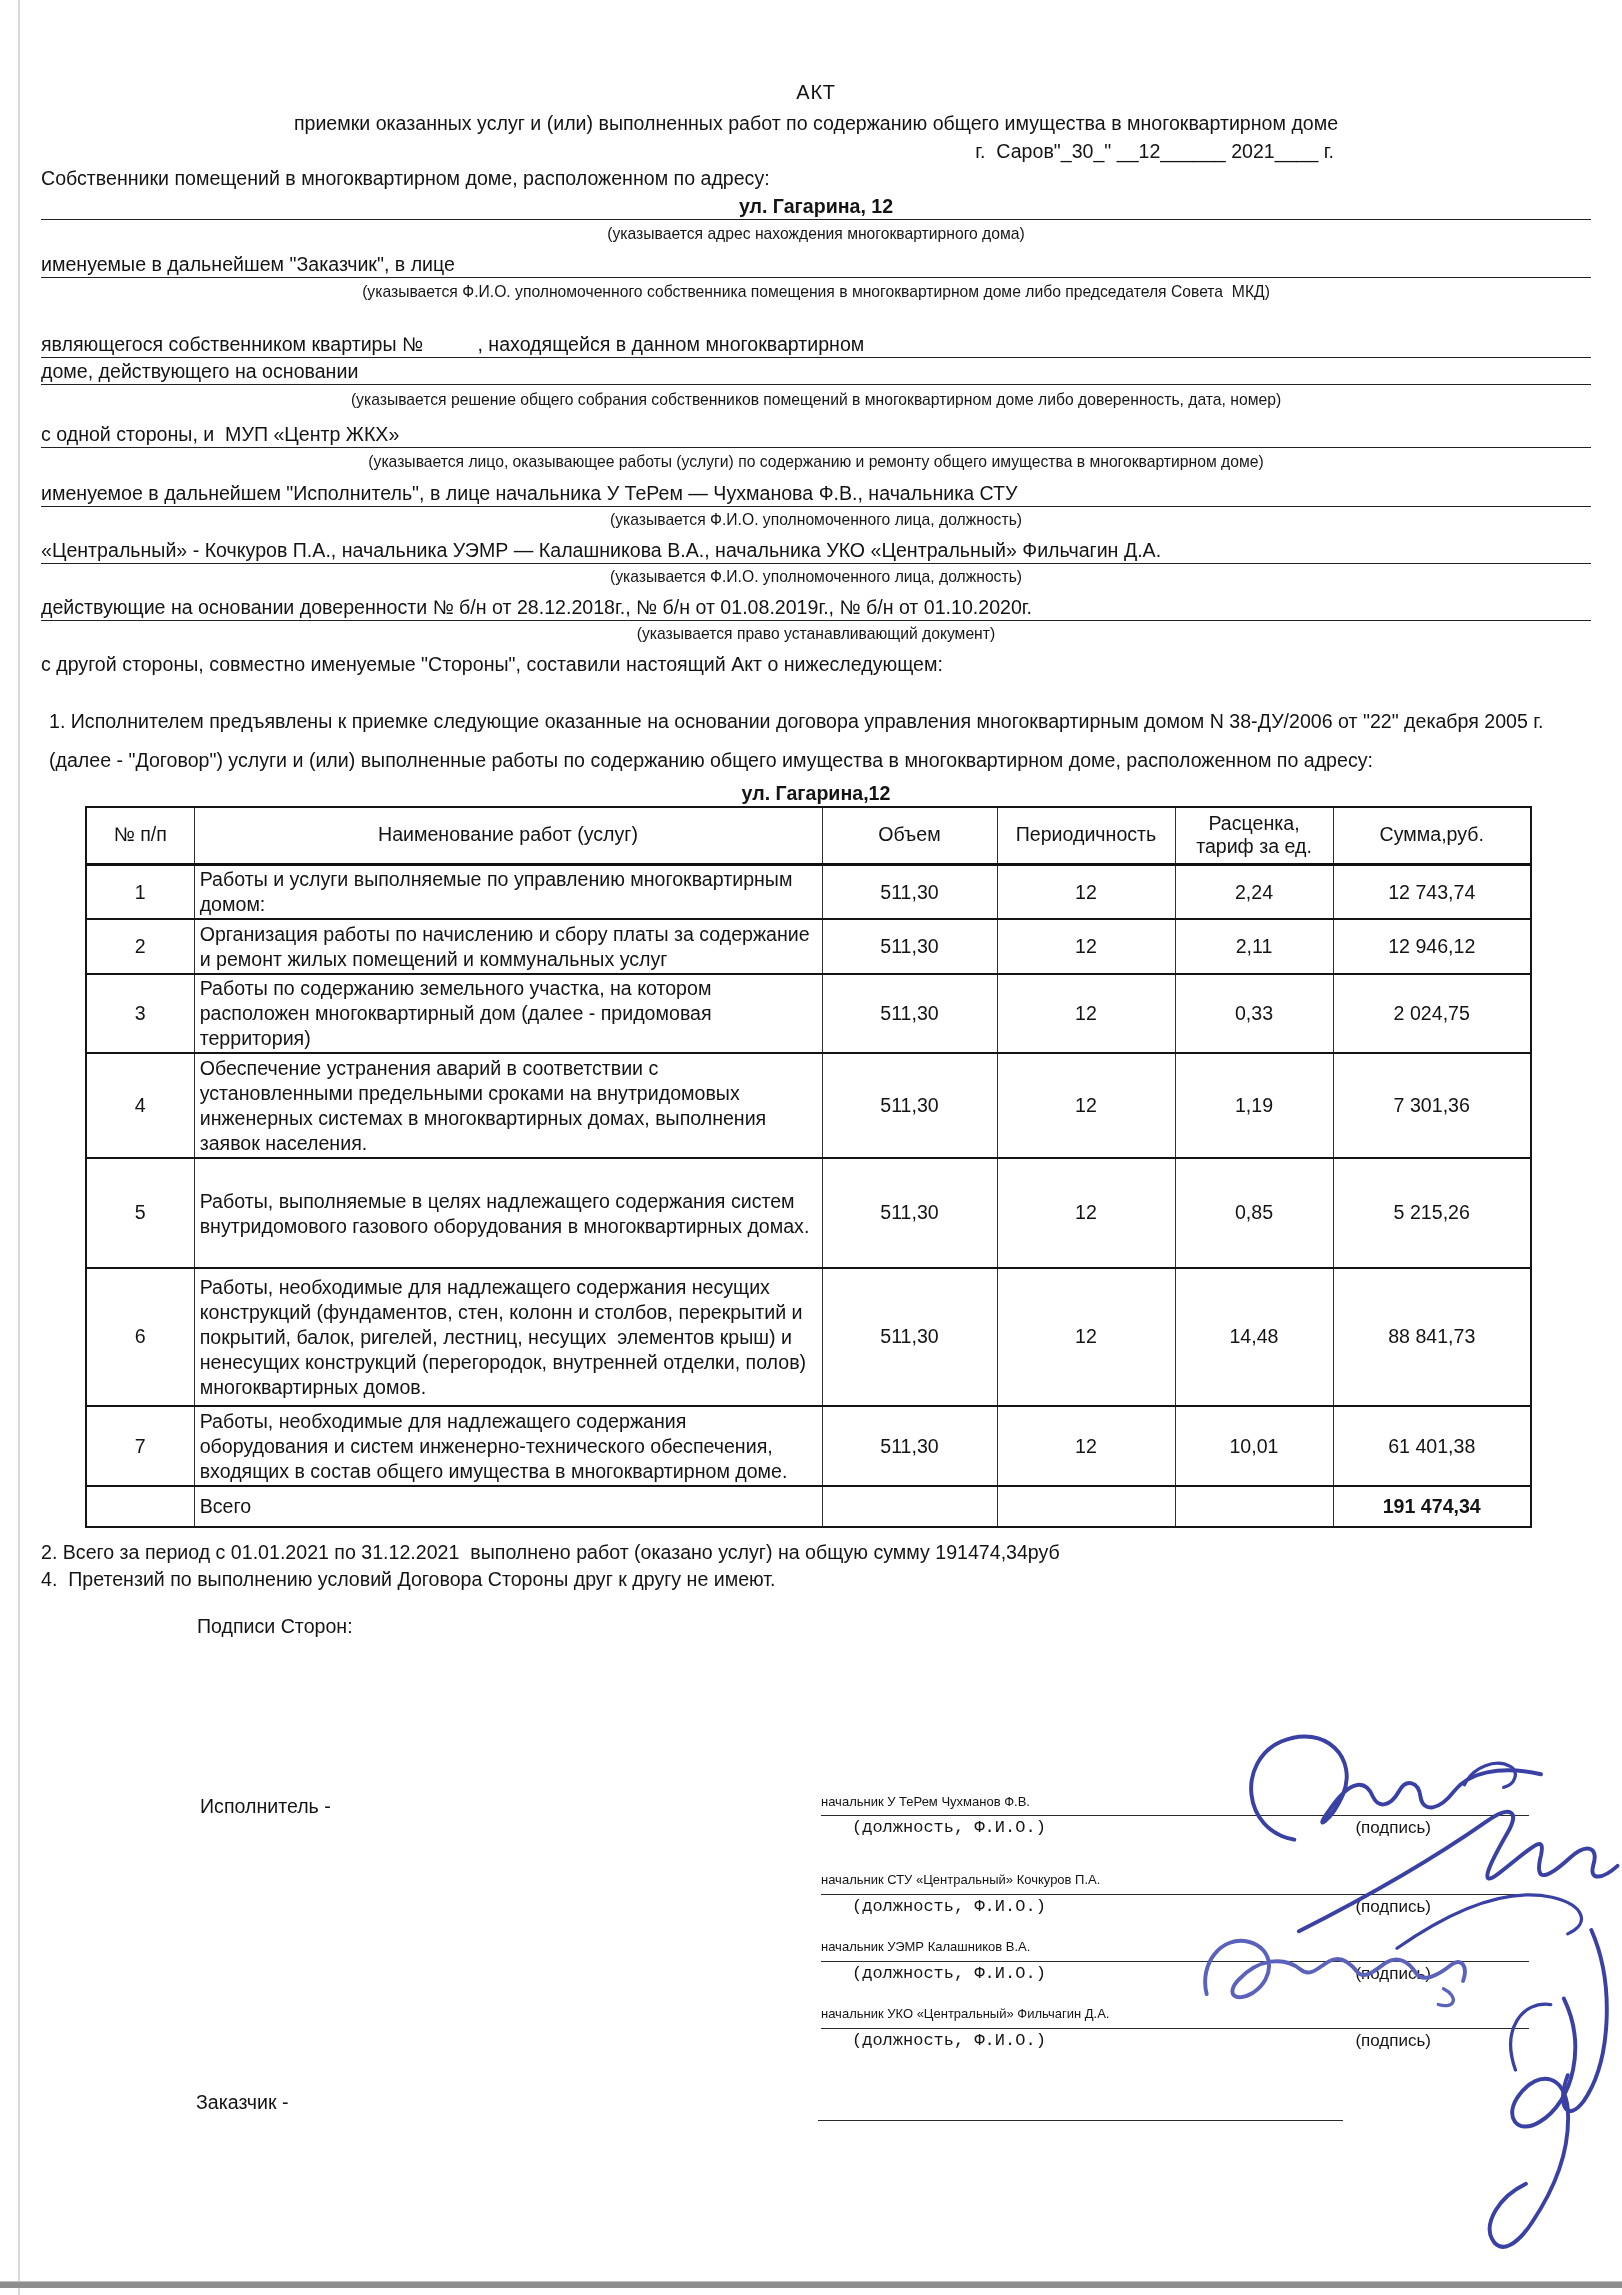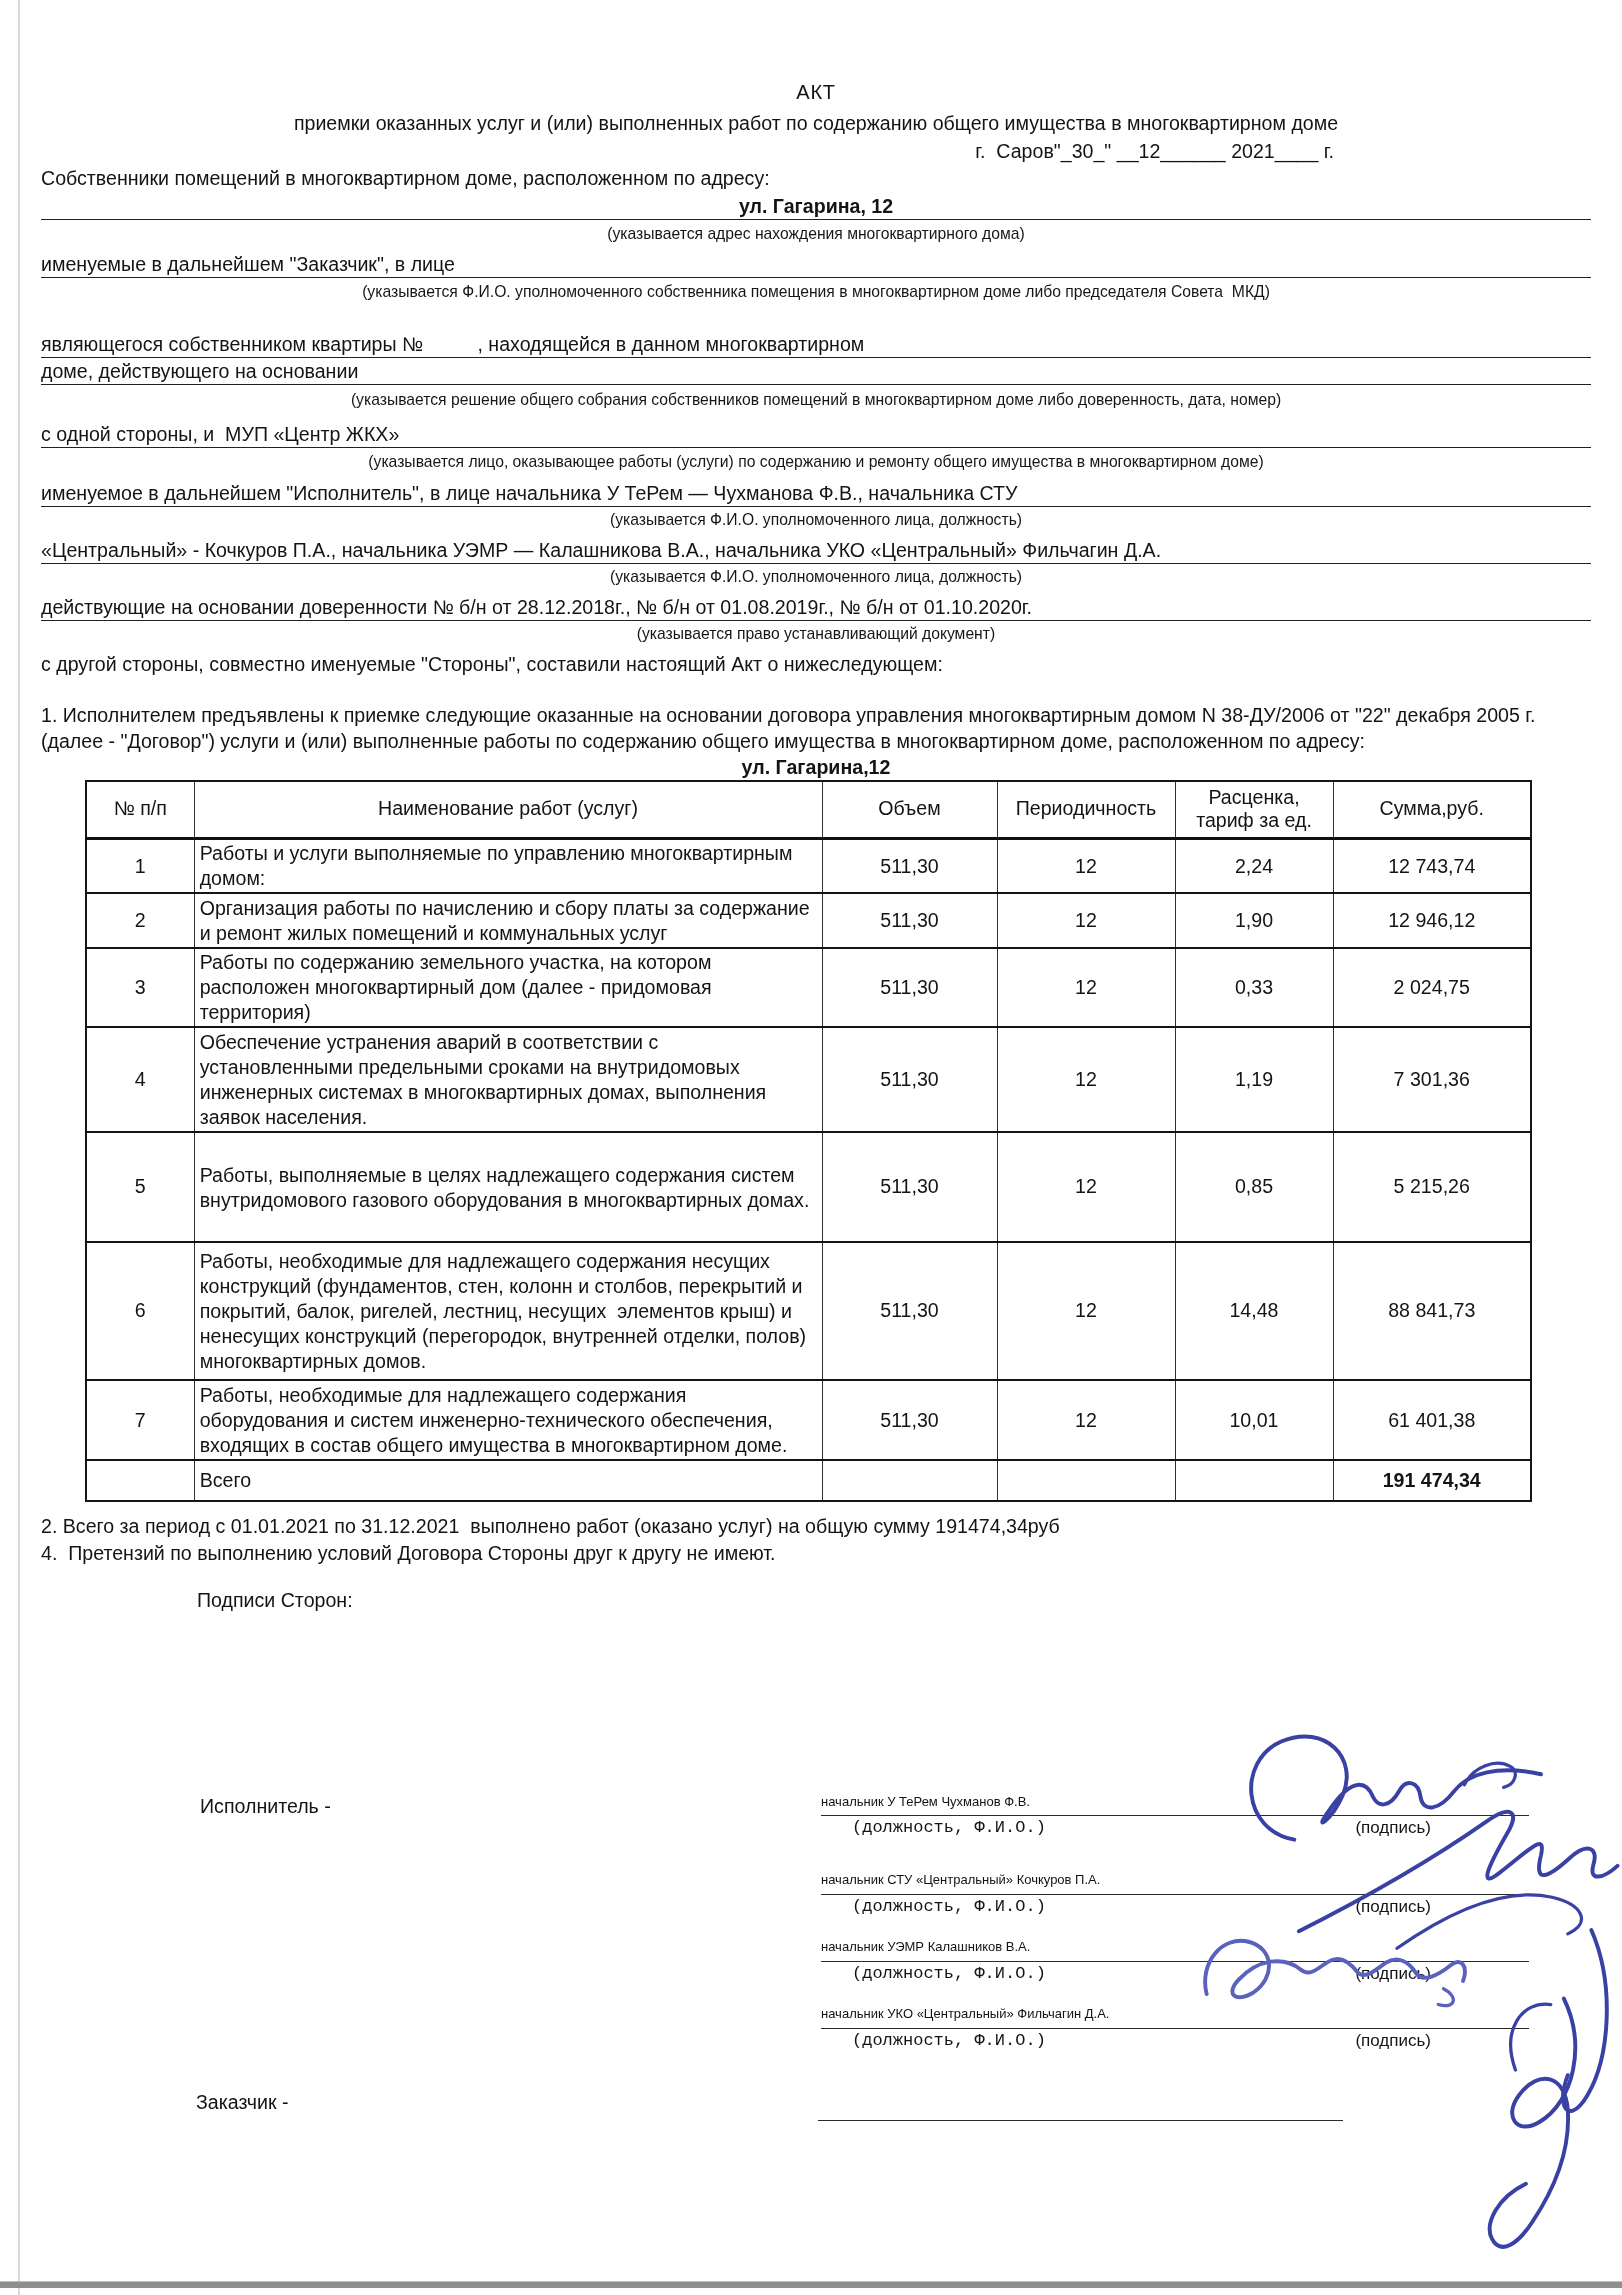--- a/index.html
+++ b/index.html
@@ -24,21 +24,21 @@
   .cityrow{margin-top:2px;display:flex;justify-content:flex-end;align-items:baseline;}
   .daterow{margin-right:257px;}
   .owners{margin-top:1.3px;}
   .ruled{border-bottom:1.3px solid #222222;}
   .fcap{
     font-size:15.7px;line-height:19.6px;text-align:center;color:#161616;
     margin-top:3.9px;white-space:pre-wrap;
   }
   .mt12{margin-top:7.9px;} .mt44{margin-top:29px;} .mt0{margin-top:0px;}
   .mt8{margin-top:5.2px;} .mt18{margin-top:11.8px;} .mt10{margin-top:6.5px;}
-  .clause{margin-top:25px;line-height:26px;}
+  .clause{margin-top:25px;line-height:39px;margin-left:8px;}
   .addr2{margin-top:2.6px;line-height:23.6px;}
   table.works{
     margin-top:0px;margin-left:44px;
     width:1444px;table-layout:fixed;
     border-collapse:collapse;
     border:2px solid #161616;
     font-size:19.6px;line-height:25px;
   }
   table.works th{
     font-weight:normal;text-align:center;vertical-align:middle;
@@ -155,21 +155,21 @@
           <td class="c-val">511,30</td>
           <td class="c-val">12</td>
           <td class="c-val">2,24</td>
           <td class="c-val">12 743,74</td>
         </tr>
         <tr>
           <td class="c-num">2</td>
           <td class="c-name">Организация работы по начислению и сбору платы за содержание и ремонт жилых помещений и коммунальных услуг</td>
           <td class="c-val">511,30</td>
           <td class="c-val">12</td>
-          <td class="c-val">1,90</td>
+          <td class="c-val">2,11</td>
           <td class="c-val">12 946,12</td>
         </tr>
         <tr>
           <td class="c-num">3</td>
           <td class="c-name">Работы по содержанию земельного участка, на котором расположен многоквартирный дом (далее - придомовая территория)</td>
           <td class="c-val">511,30</td>
           <td class="c-val">12</td>
           <td class="c-val">0,33</td>
           <td class="c-val">2 024,75</td>
         </tr>

